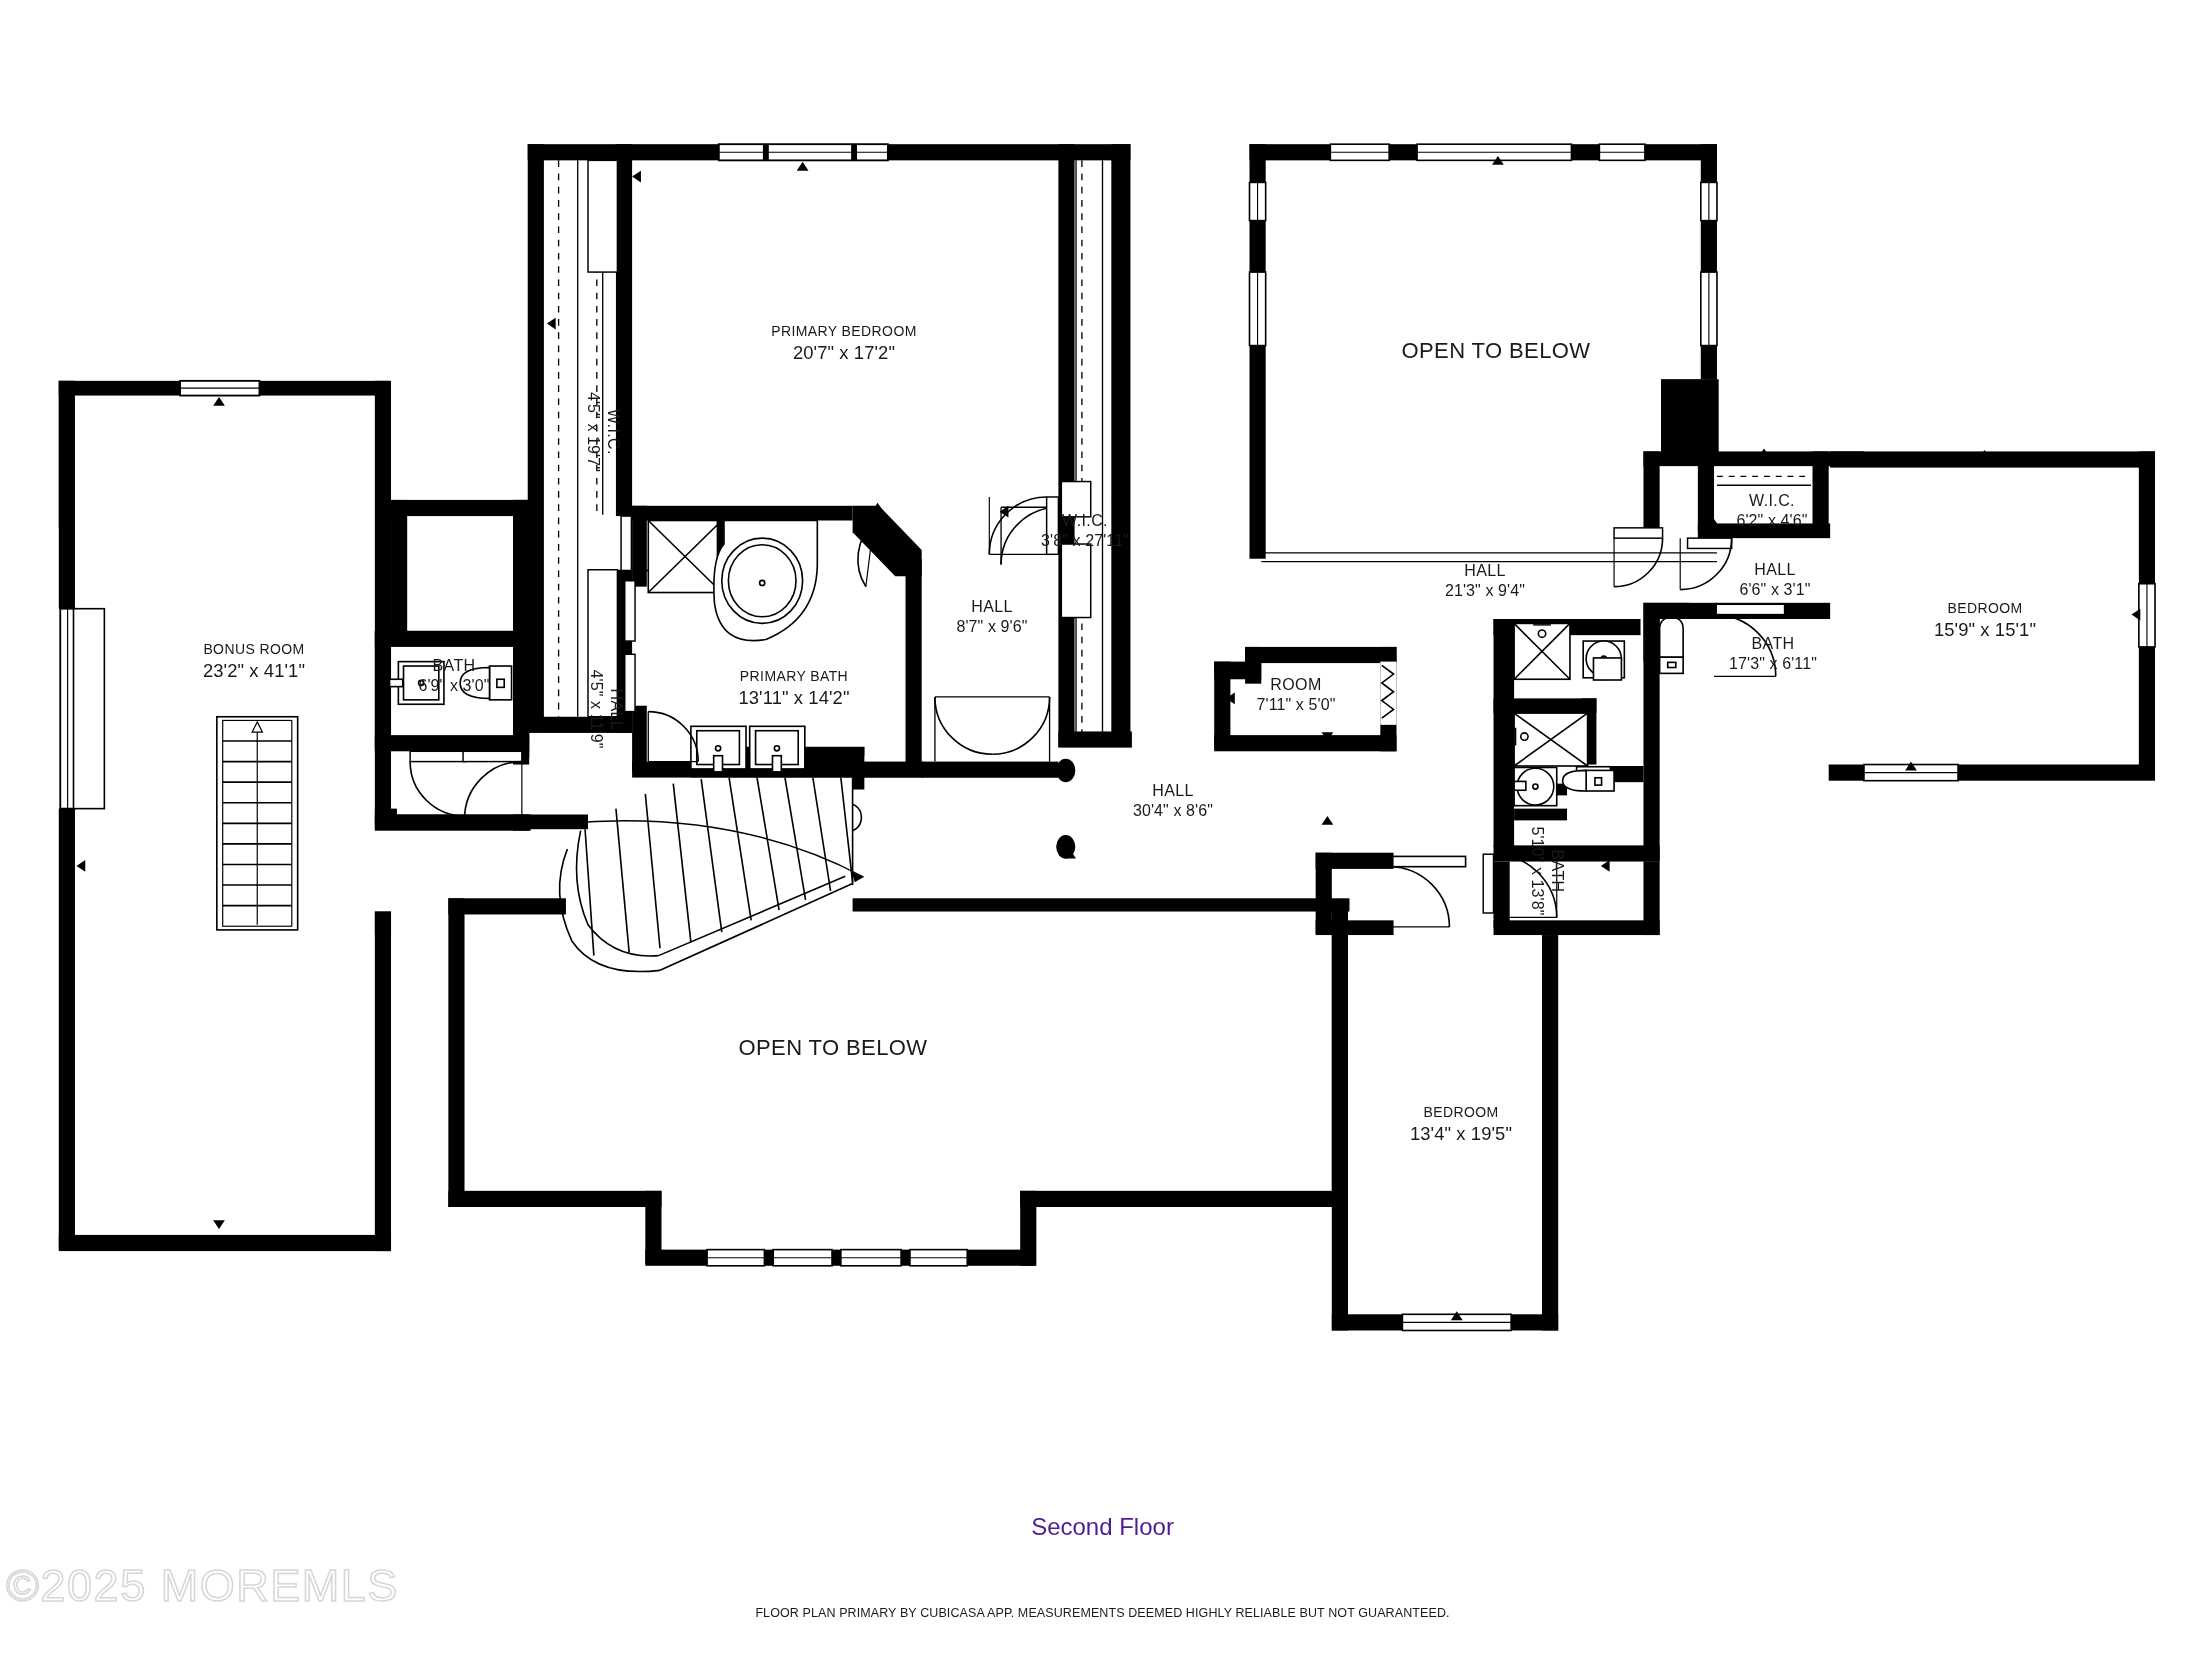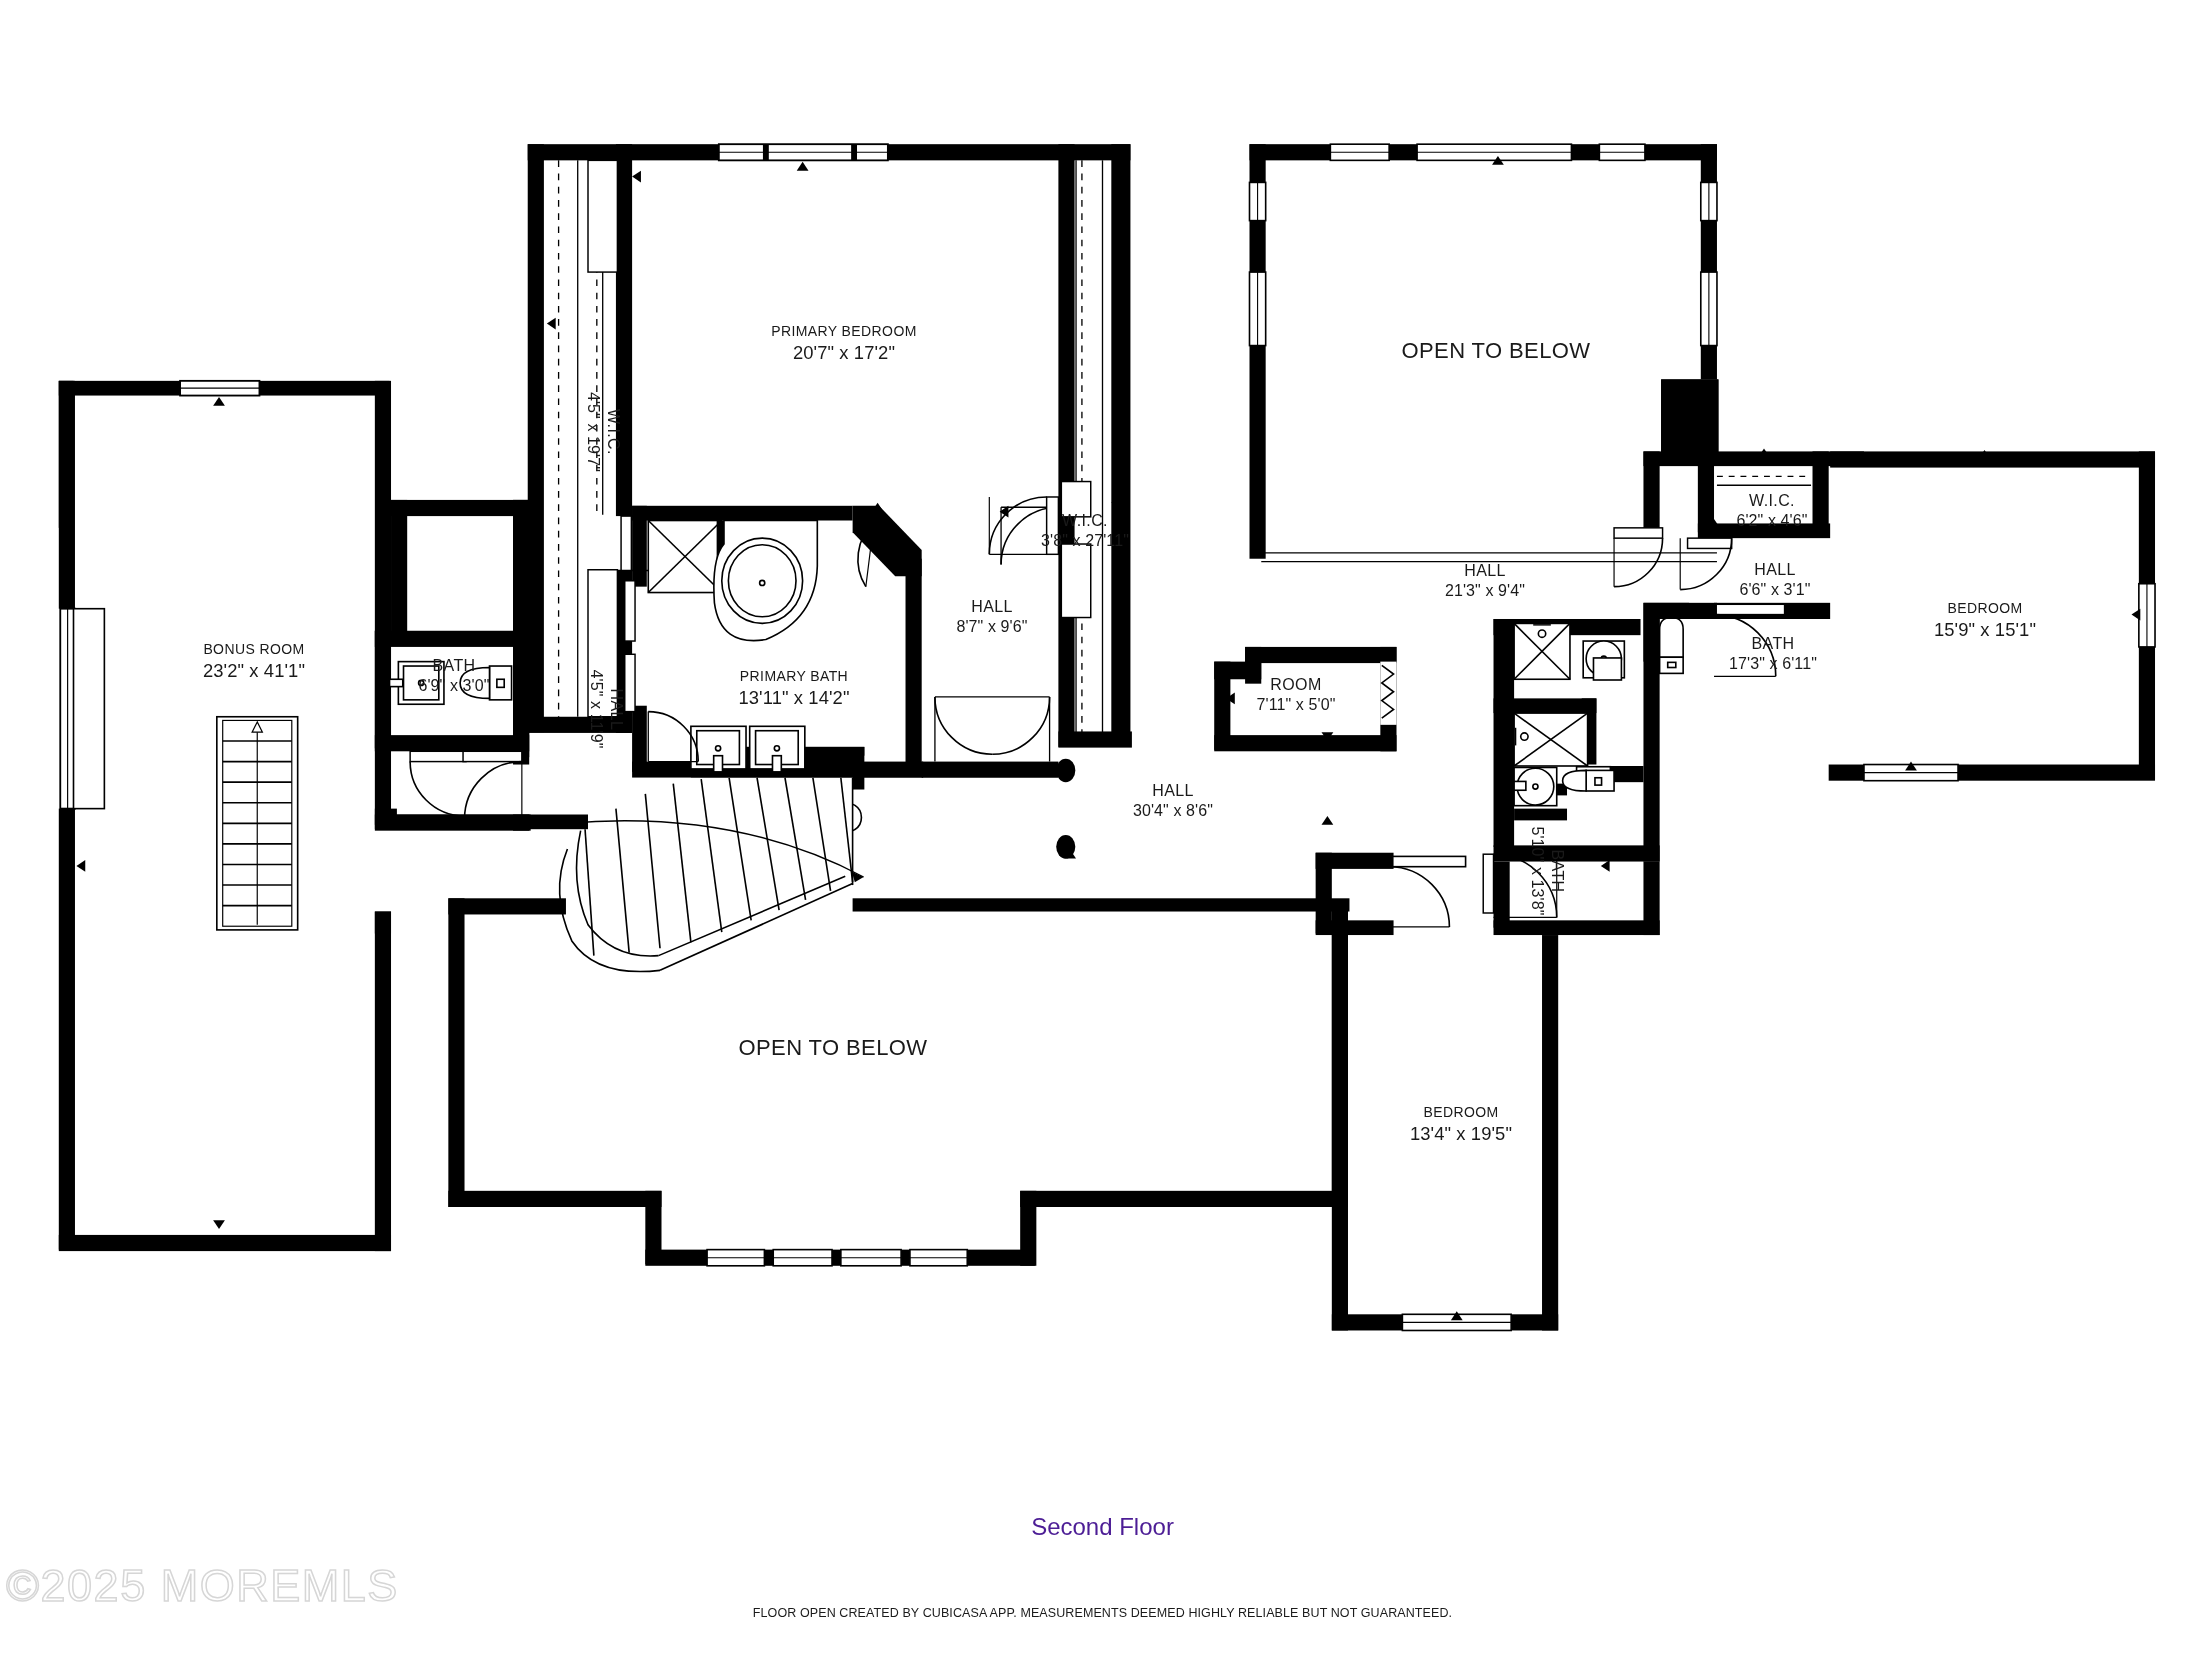--- a/index.html
+++ b/index.html
@@ -708,17 +708,17 @@
   <div class="room-label single" style="left:833px; top:1048px;">
     <span class="rl-name">OPEN TO BELOW</span>
   </div>
 
   <div class="room-label" style="left:1461px; top:1125px;">
     <span class="rl-name">BEDROOM</span>
     <span class="rl-dim">13'4" x 19'5"</span>
   </div>
 
   <div id="floor-title">Second Floor</div>
-  <div id="plan-disclaimer">FLOOR OPEN CREATED BY CUBICASA APP. MEASUREMENTS DEEMED HIGHLY RELIABLE BUT NOT GUARANTEED.</div>
+  <div id="plan-disclaimer">FLOOR PLAN PRIMARY BY CUBICASA APP. MEASUREMENTS DEEMED HIGHLY RELIABLE BUT NOT GUARANTEED.</div>
   <div id="mls-watermark">©2025 MOREMLS</div>
 
 </div>
 
 
 </body></html>

